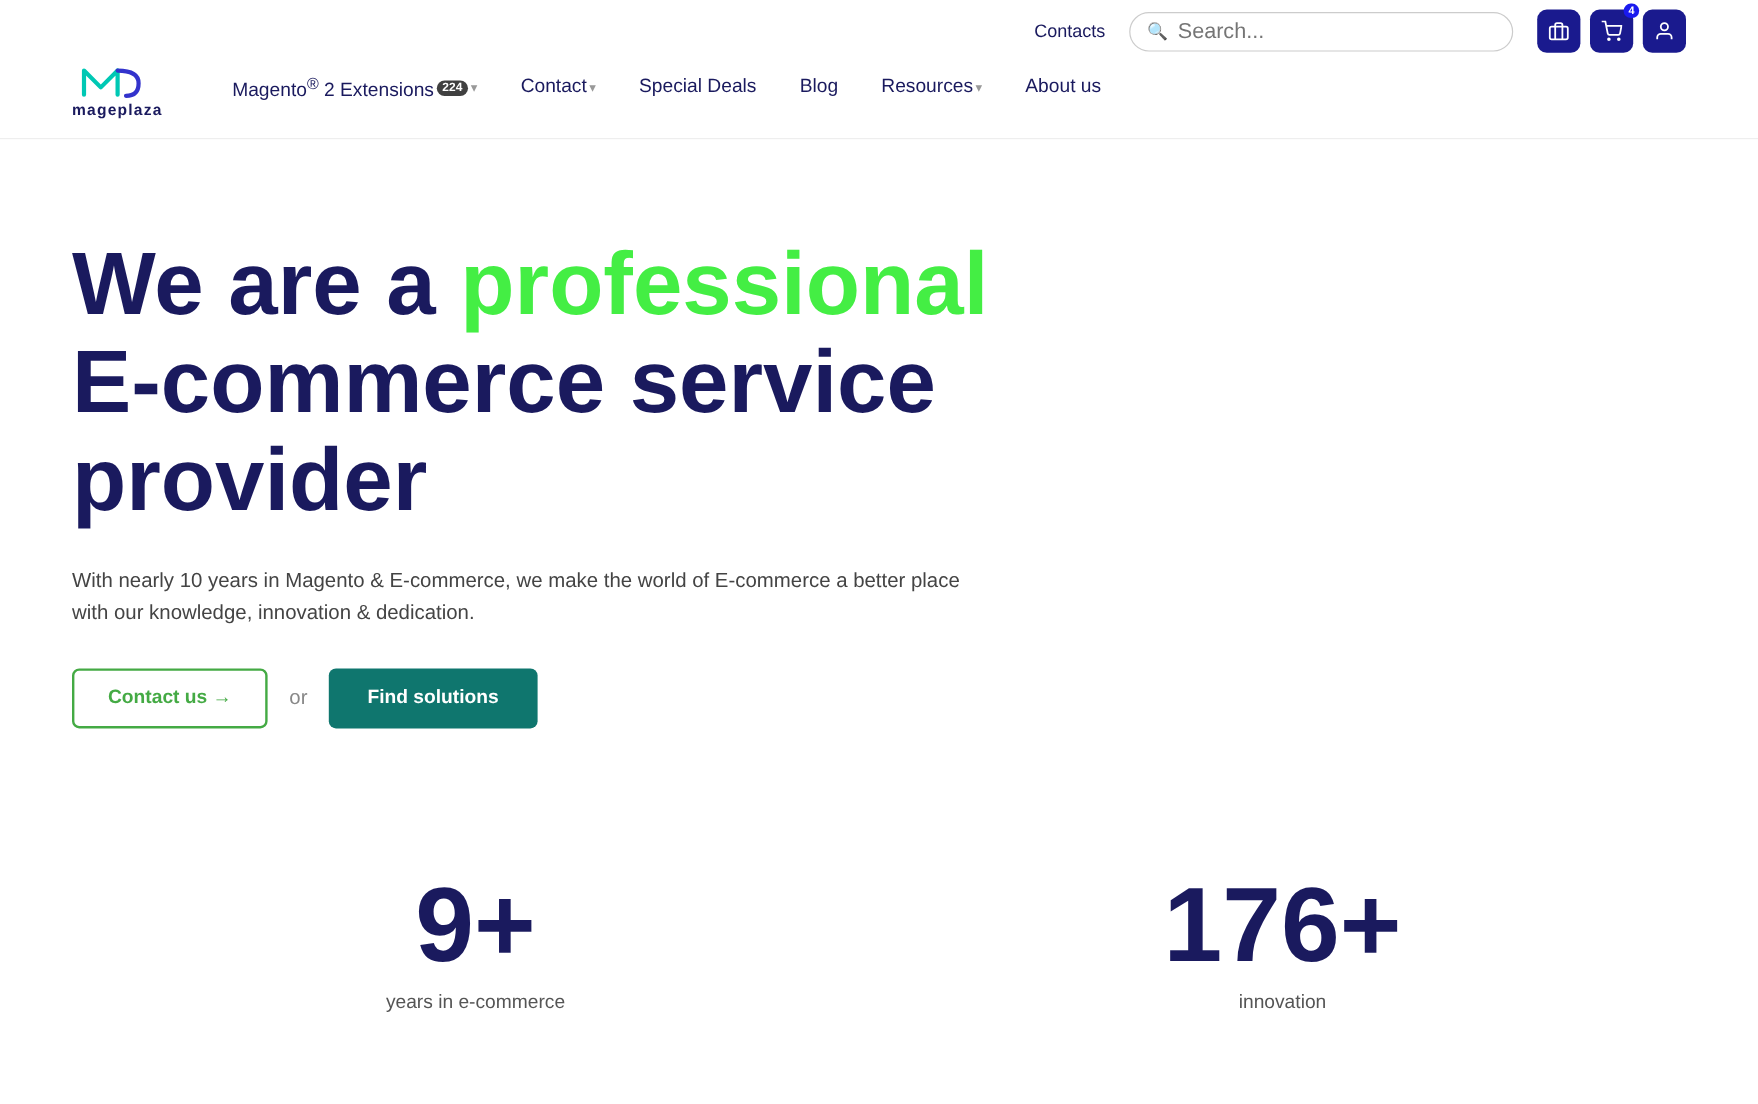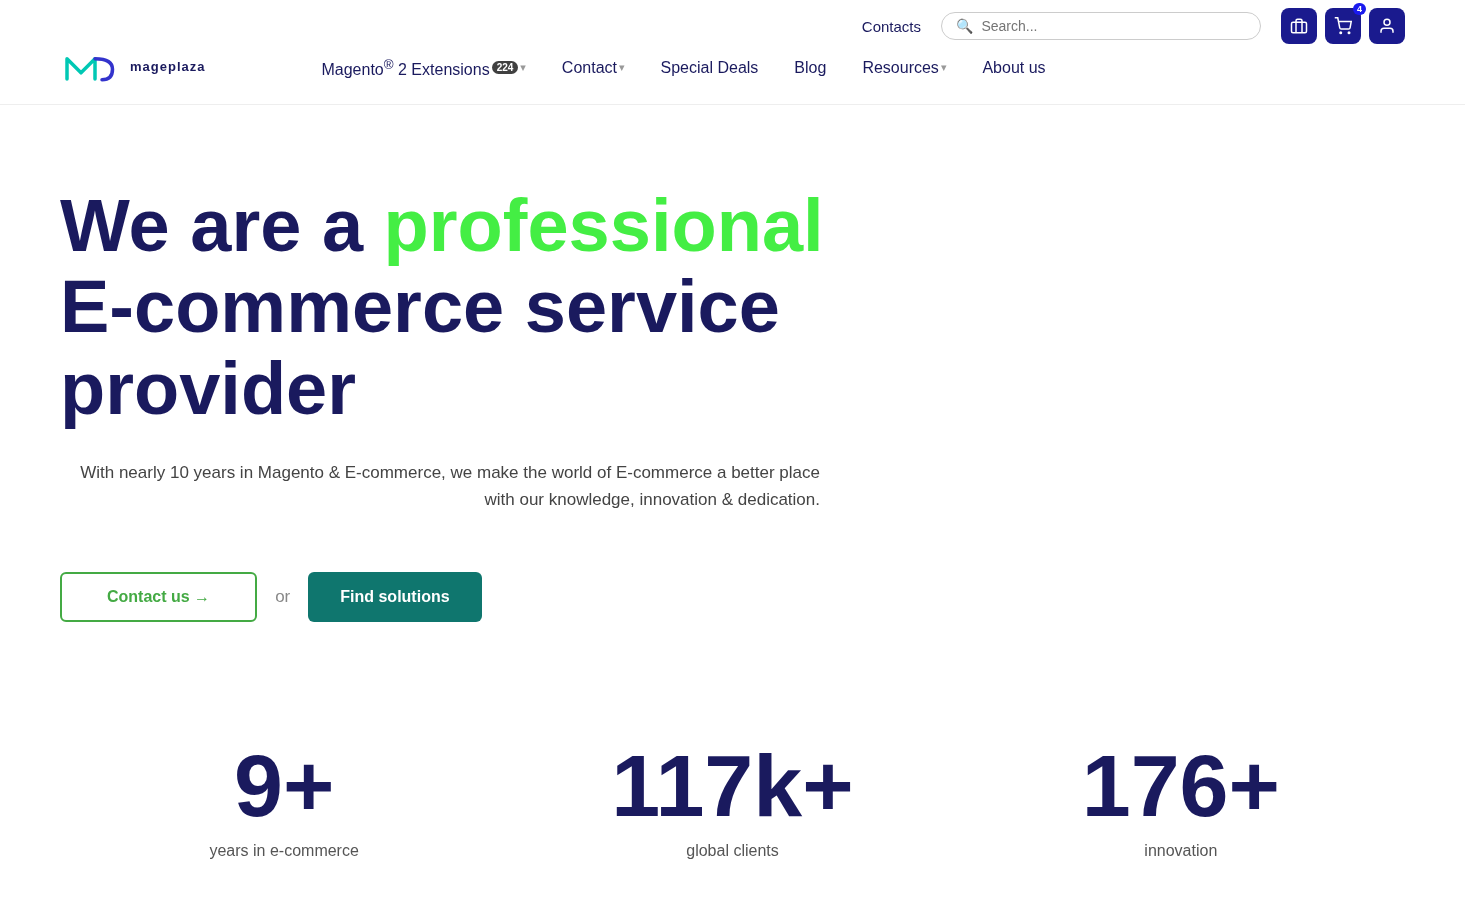--- a/index.html
+++ b/index.html
@@ -24,21 +24,21 @@
       align-items: center;
       border: 1px solid #ccc;
       border-radius: 20px;
       padding: 5px 14px;
       width: 320px;
       background: #fff;
     }
     .search-bar input {
       border: none;
       outline: none;
-      font-size: 14px;
+      font-size: 18px;
       width: 100%;
       color: #0f172a;
     }
     .search-icon-svg {
       color: #999;
       margin-right: 8px;
       font-size: 14px;
     }
     .header-icons {
       display: flex;
@@ -73,22 +73,23 @@
     
     nav {
       display: flex;
       align-items: center;
       padding: 0 60px;
       border-bottom: 1px solid #eee;
       padding-bottom: 16px;
     }
     .logo-area {
       display: flex;
-      align-items: center;
-      margin-right: 116px;
+      flex-direction: column;
+      align-items: center;
+      margin-right: 58px;
     }
     .logo-svg {
       width: 70px;
       height: 40px;
     }
     .logo-text {
       font-size: 13px;
       color: #1a1a5e;
       font-weight: 600;
       letter-spacing: 1px;
@@ -136,33 +137,32 @@
       margin-bottom: 30px;
     }
     .hero-title .highlight {
       color: #44ee44;
     }
     .hero-desc {
       font-size: 17px;
       color: #444;
       line-height: 1.6;
       max-width: 760px;
-      margin-bottom: 58px;
-      text-align: right;
+      margin-bottom: 32px;
     }
     .hero-buttons {
       display: flex;
       align-items: center;
       gap: 18px;
     }
     .btn-contact {
       border: 2px solid #44aa44;
       color: #44aa44;
       background: #fff;
-      padding: 14px 45px;
+      padding: 14px 28px;
       border-radius: 6px;
       font-size: 16px;
       font-weight: 600;
       cursor: pointer;
       display: flex;
       align-items: center;
       gap: 8px;
     }
     .btn-find {
       background: #0f766e;
@@ -298,20 +298,16 @@
     <button class="btn-find">Find solutions</button>
   </div>
 </section>
 
 <section class="stats">
   <div class="stat-item">
     <div class="stat-number">9+</div>
     <div class="stat-label">years in e-commerce</div>
   </div>
   <div class="stat-item">
-    <div class="stat-number">117k+</div>
-    <div class="stat-label">global clients</div>
-  </div>
-  <div class="stat-item">
     <div class="stat-number">176+</div>
     <div class="stat-label">innovation</div>
   </div>
 </section>
 
 </body></html>

